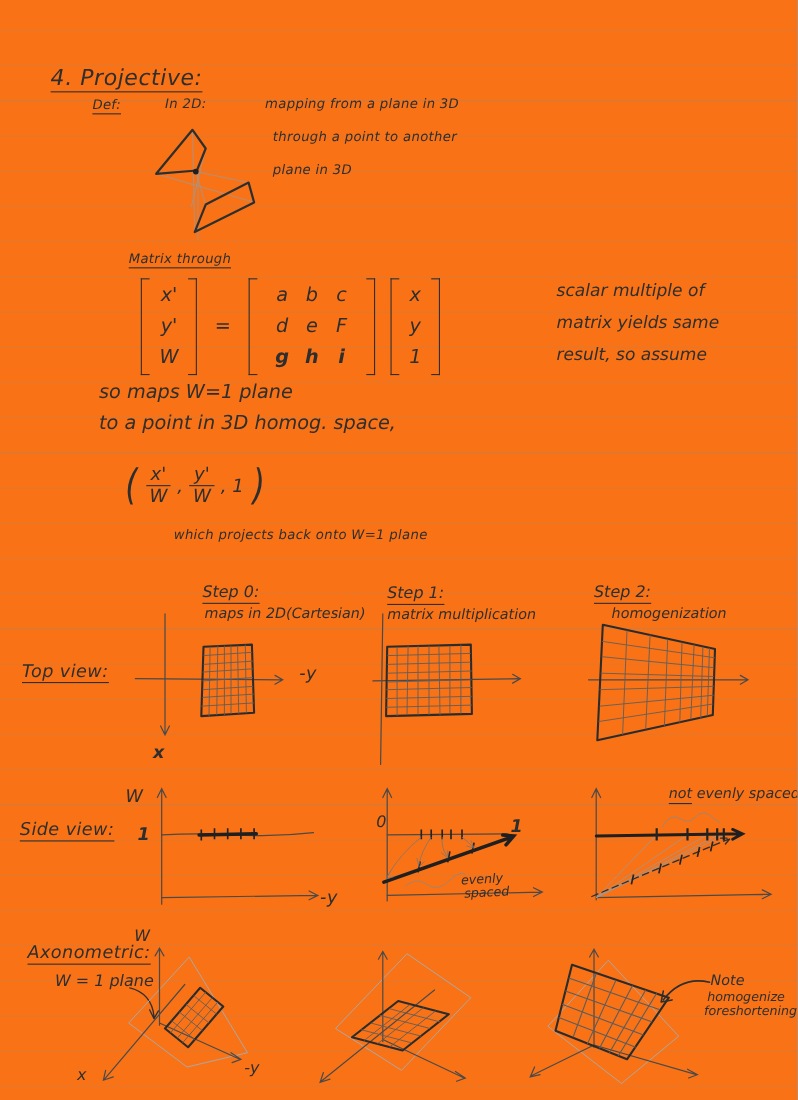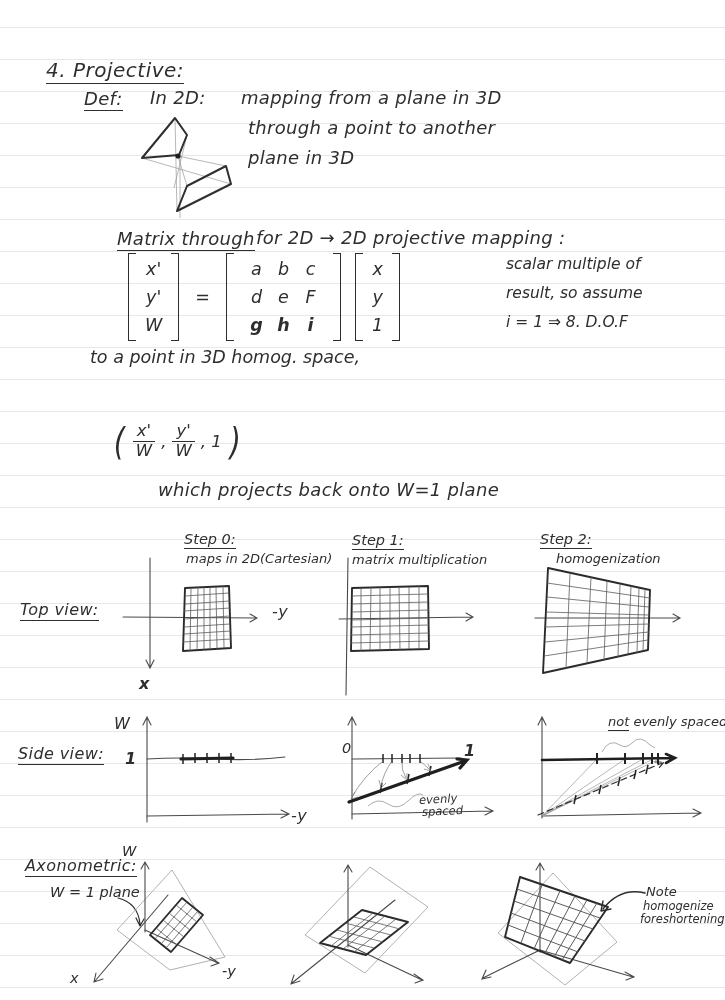--- a/index.html
+++ b/index.html
@@ -1,24 +1,24 @@
 <!DOCTYPE html>
 <html><head>
 <meta charset="utf-8">
 <style>
   html,body{margin:0;padding:0;background:#9a9a9a;}
-  .sheet{position:relative;width:725px;height:1000px;margin:0 auto;background:#ffffff;overflow:hidden;
+  .sheet{position:relative;width:725px;height:1000px;margin:0 auto;background:#f97316;overflow:hidden;
          font-family:"DejaVu Sans",sans-serif;color:#2e2e2e;font-style:italic;}
   .rules{position:absolute;left:0;top:0;right:0;bottom:0;pointer-events:none;
          background-image:repeating-linear-gradient(to bottom,rgba(125,135,148,0) 0px,rgba(125,135,148,0) 31px,rgba(125,135,148,0.20) 31px,rgba(125,135,148,0.20) 32px);
          background-position:0 -4px;}
   .abs{position:absolute;white-space:nowrap;}
   .ul{border-bottom:1.6px solid #2e2e2e;padding-bottom:1px;}
   .t1{font-size:20px;letter-spacing:.5px;}
-  .t2{font-size:18px;letter-spacing:.3px;}
+  .t2{font-size:12px;letter-spacing:.3px;}
   .t3{font-size:16px;}
   .t4{font-size:14.5px;}
   .t5{font-size:13px;}
   .t6{font-size:11.5px;}
   .lbl{font-size:16px;letter-spacing:.4px;}
   .notes div{line-height:29px;font-size:15.5px;}
   .bodyl div{line-height:27.5px;font-size:17.5px;}
   .eqn{display:flex;align-items:stretch;gap:14px;height:88px;font-size:17.5px;}
   .vec{display:flex;align-items:stretch;}
   .br{width:7px;border-top:1.8px solid #2e2e2e;border-bottom:1.8px solid #2e2e2e;}
@@ -59,21 +59,20 @@
   <svg style="left:130px;top:110px;" width="110" height="112" viewBox="0 0 110 112">
     <g class="ry">
       <path d="M12,48 L101,74 M45,8 L47,101 M57,25 L44,78 M48,46 L96,56 M48,46 L57,76 M50,44 L50,108"></path>
     </g>
     <path class="ink" style="stroke-width:2" d="M12,48 L45,8 L57,25 L49,45 Z"></path>
     <path class="ink" style="stroke-width:2" d="M57,76 L96,56 L101,74 L47,101 Z"></path>
     <circle cx="48" cy="46" r="2.6" fill="#1f1f1f"></circle>
   </svg>
 
   <span class="abs t2 ul" style="left:117px;top:228px;">Matrix through</span>
-  <span class="abs t2" style="left:256px;top:227px;">for 2D → 2D projective mapping :</span>
 
   <div class="abs eqn" style="left:128px;top:253px;">
     <div class="vec">
       <span class="br l"></span>
       <span class="col">
         <span>x'</span>
         <span>y'</span>
         <span>W</span>
       </span>
       <span class="br r"></span>
@@ -100,25 +99,26 @@
         <span>x</span>
         <span>y</span>
         <span>1</span>
       </span>
       <span class="br r"></span>
     </div>
   </div>
 
   <div class="abs notes" style="left:506px;top:250px;">
     <div>scalar multiple of</div>
+    <div>matrix yields same</div>
     <div>result, so assume</div>
-    <div>i = 1 ⇒ 8. D.O.F</div>
   </div>
 
   <div class="abs bodyl" style="left:90px;top:344px;">
+    <div>so maps W=1 plane</div>
     <div>to a point in 3D homog. space,</div>
   </div>
 
   <div class="abs expr" style="left:112px;top:422px;">
     <span class="paren">(</span>
     <span class="frac">
       <span class="num">x'</span>
       <span>W</span>
     </span>
     <span>,</span>

